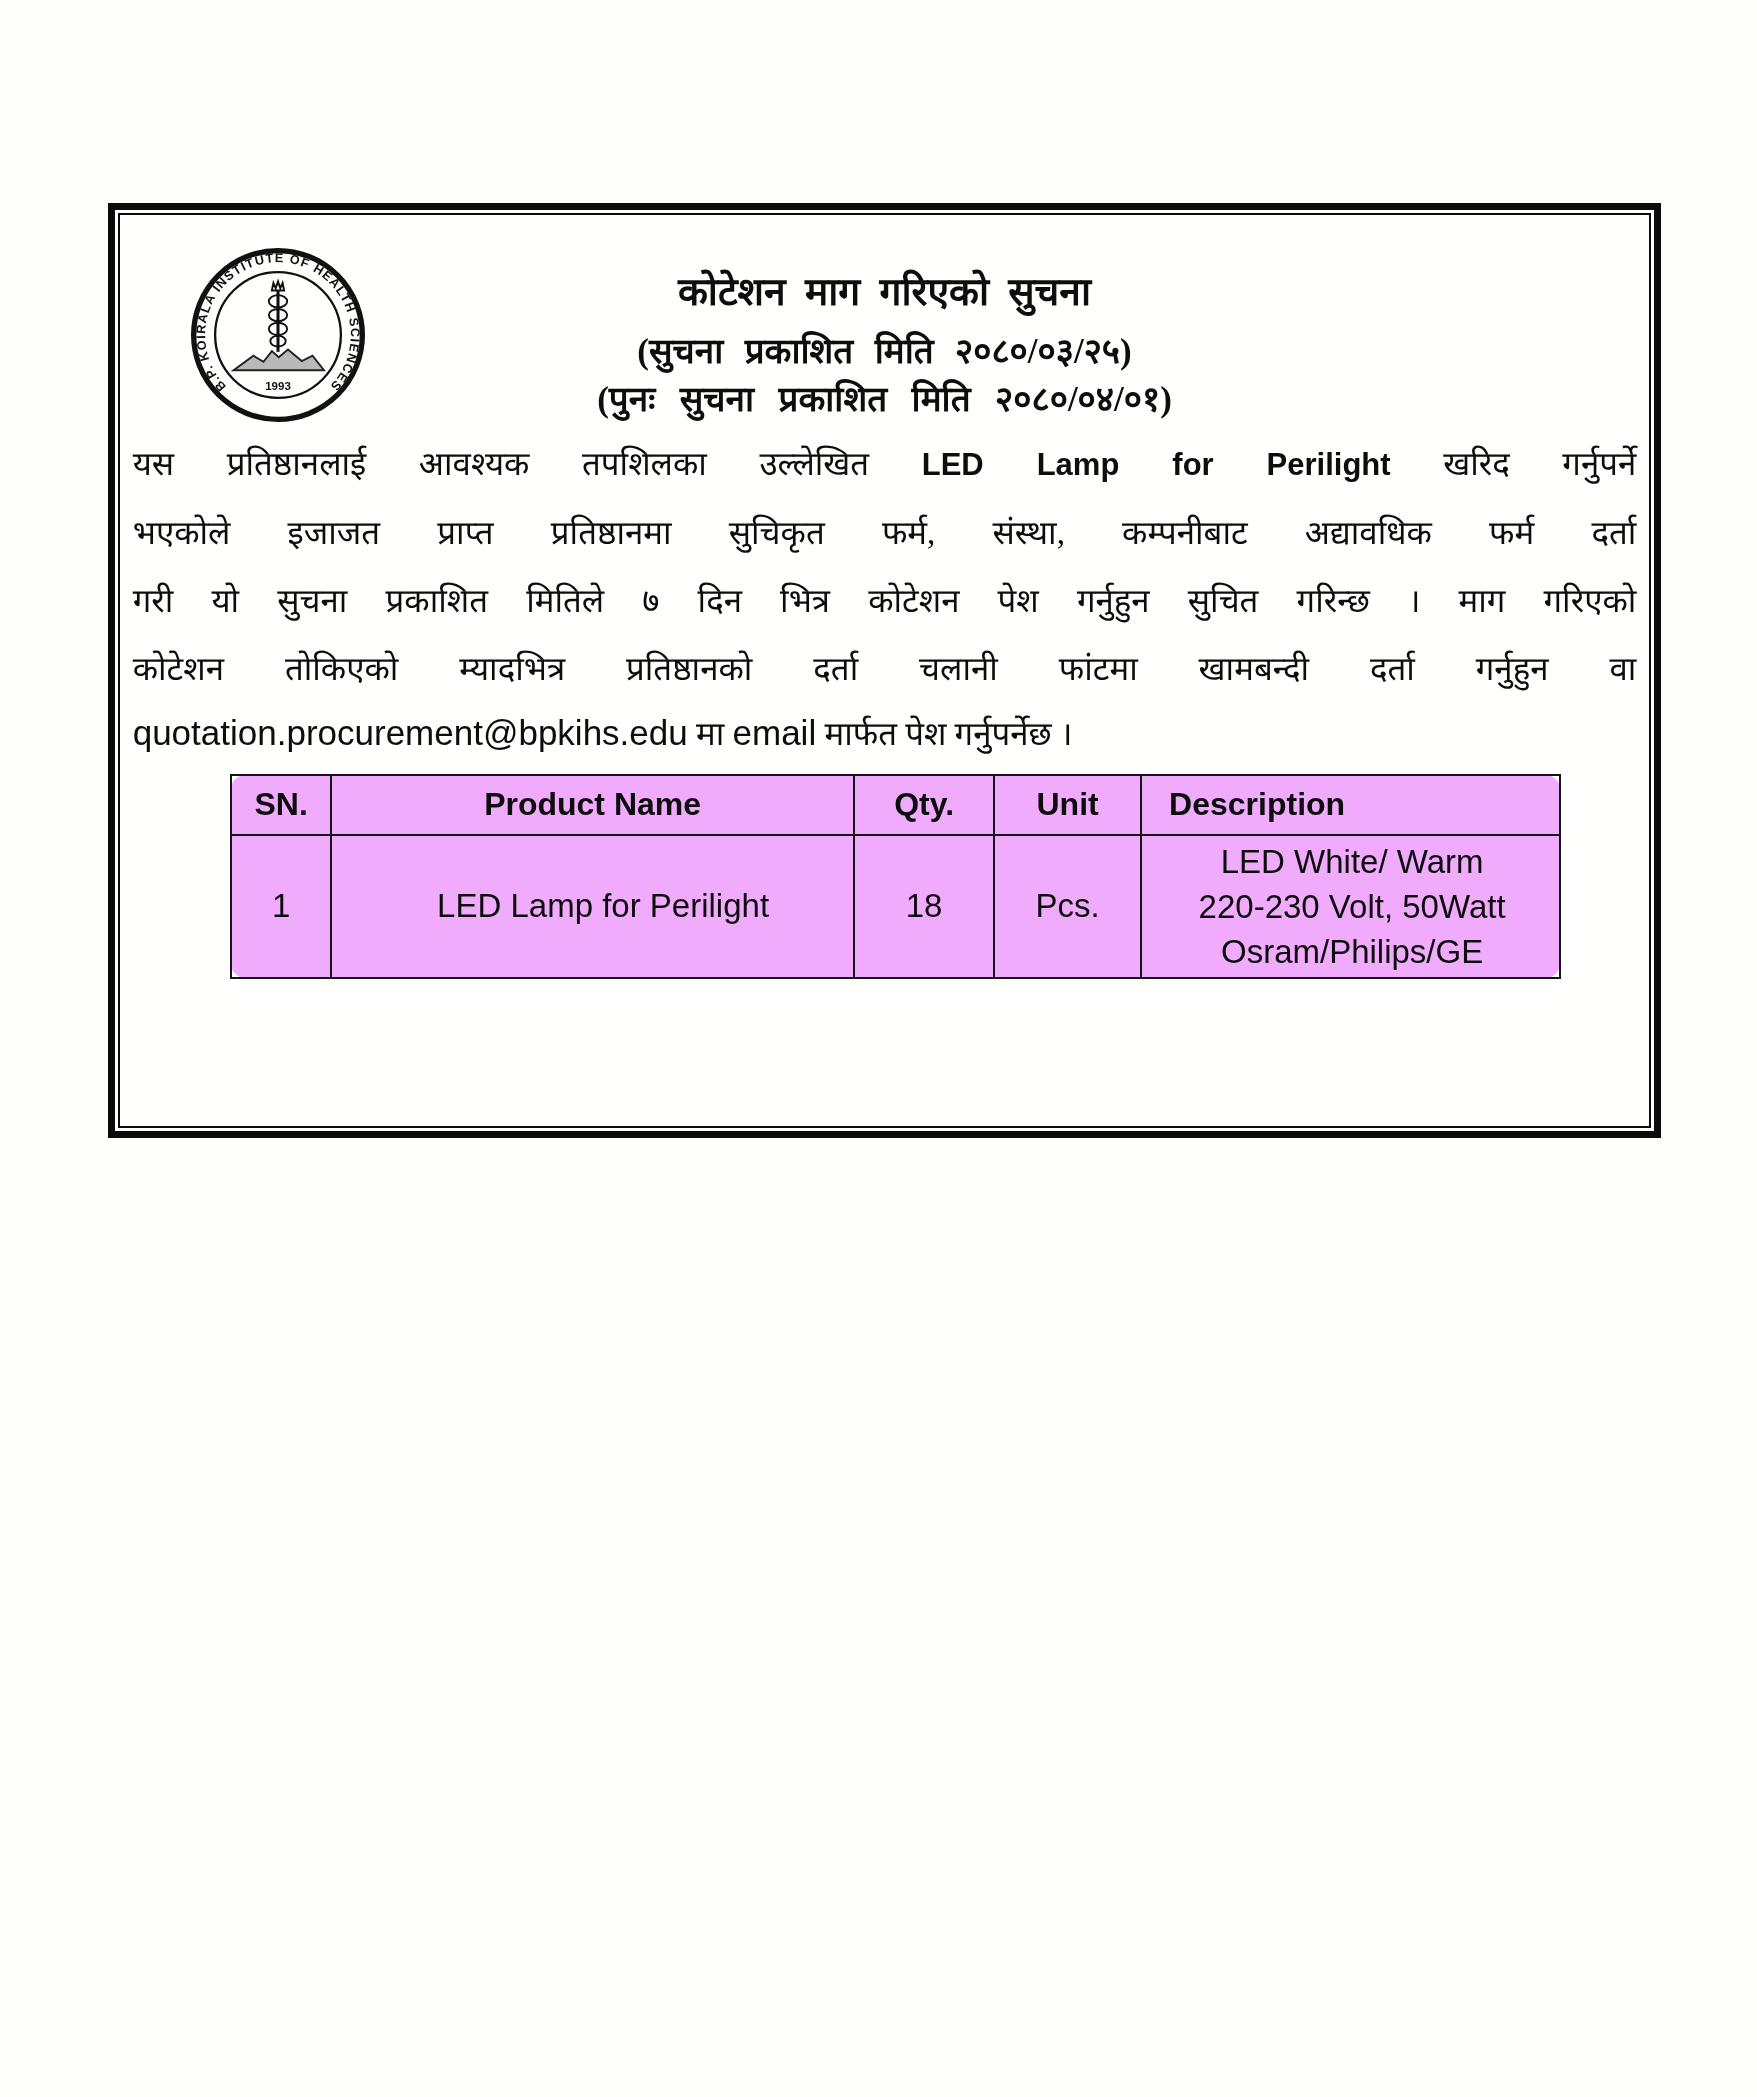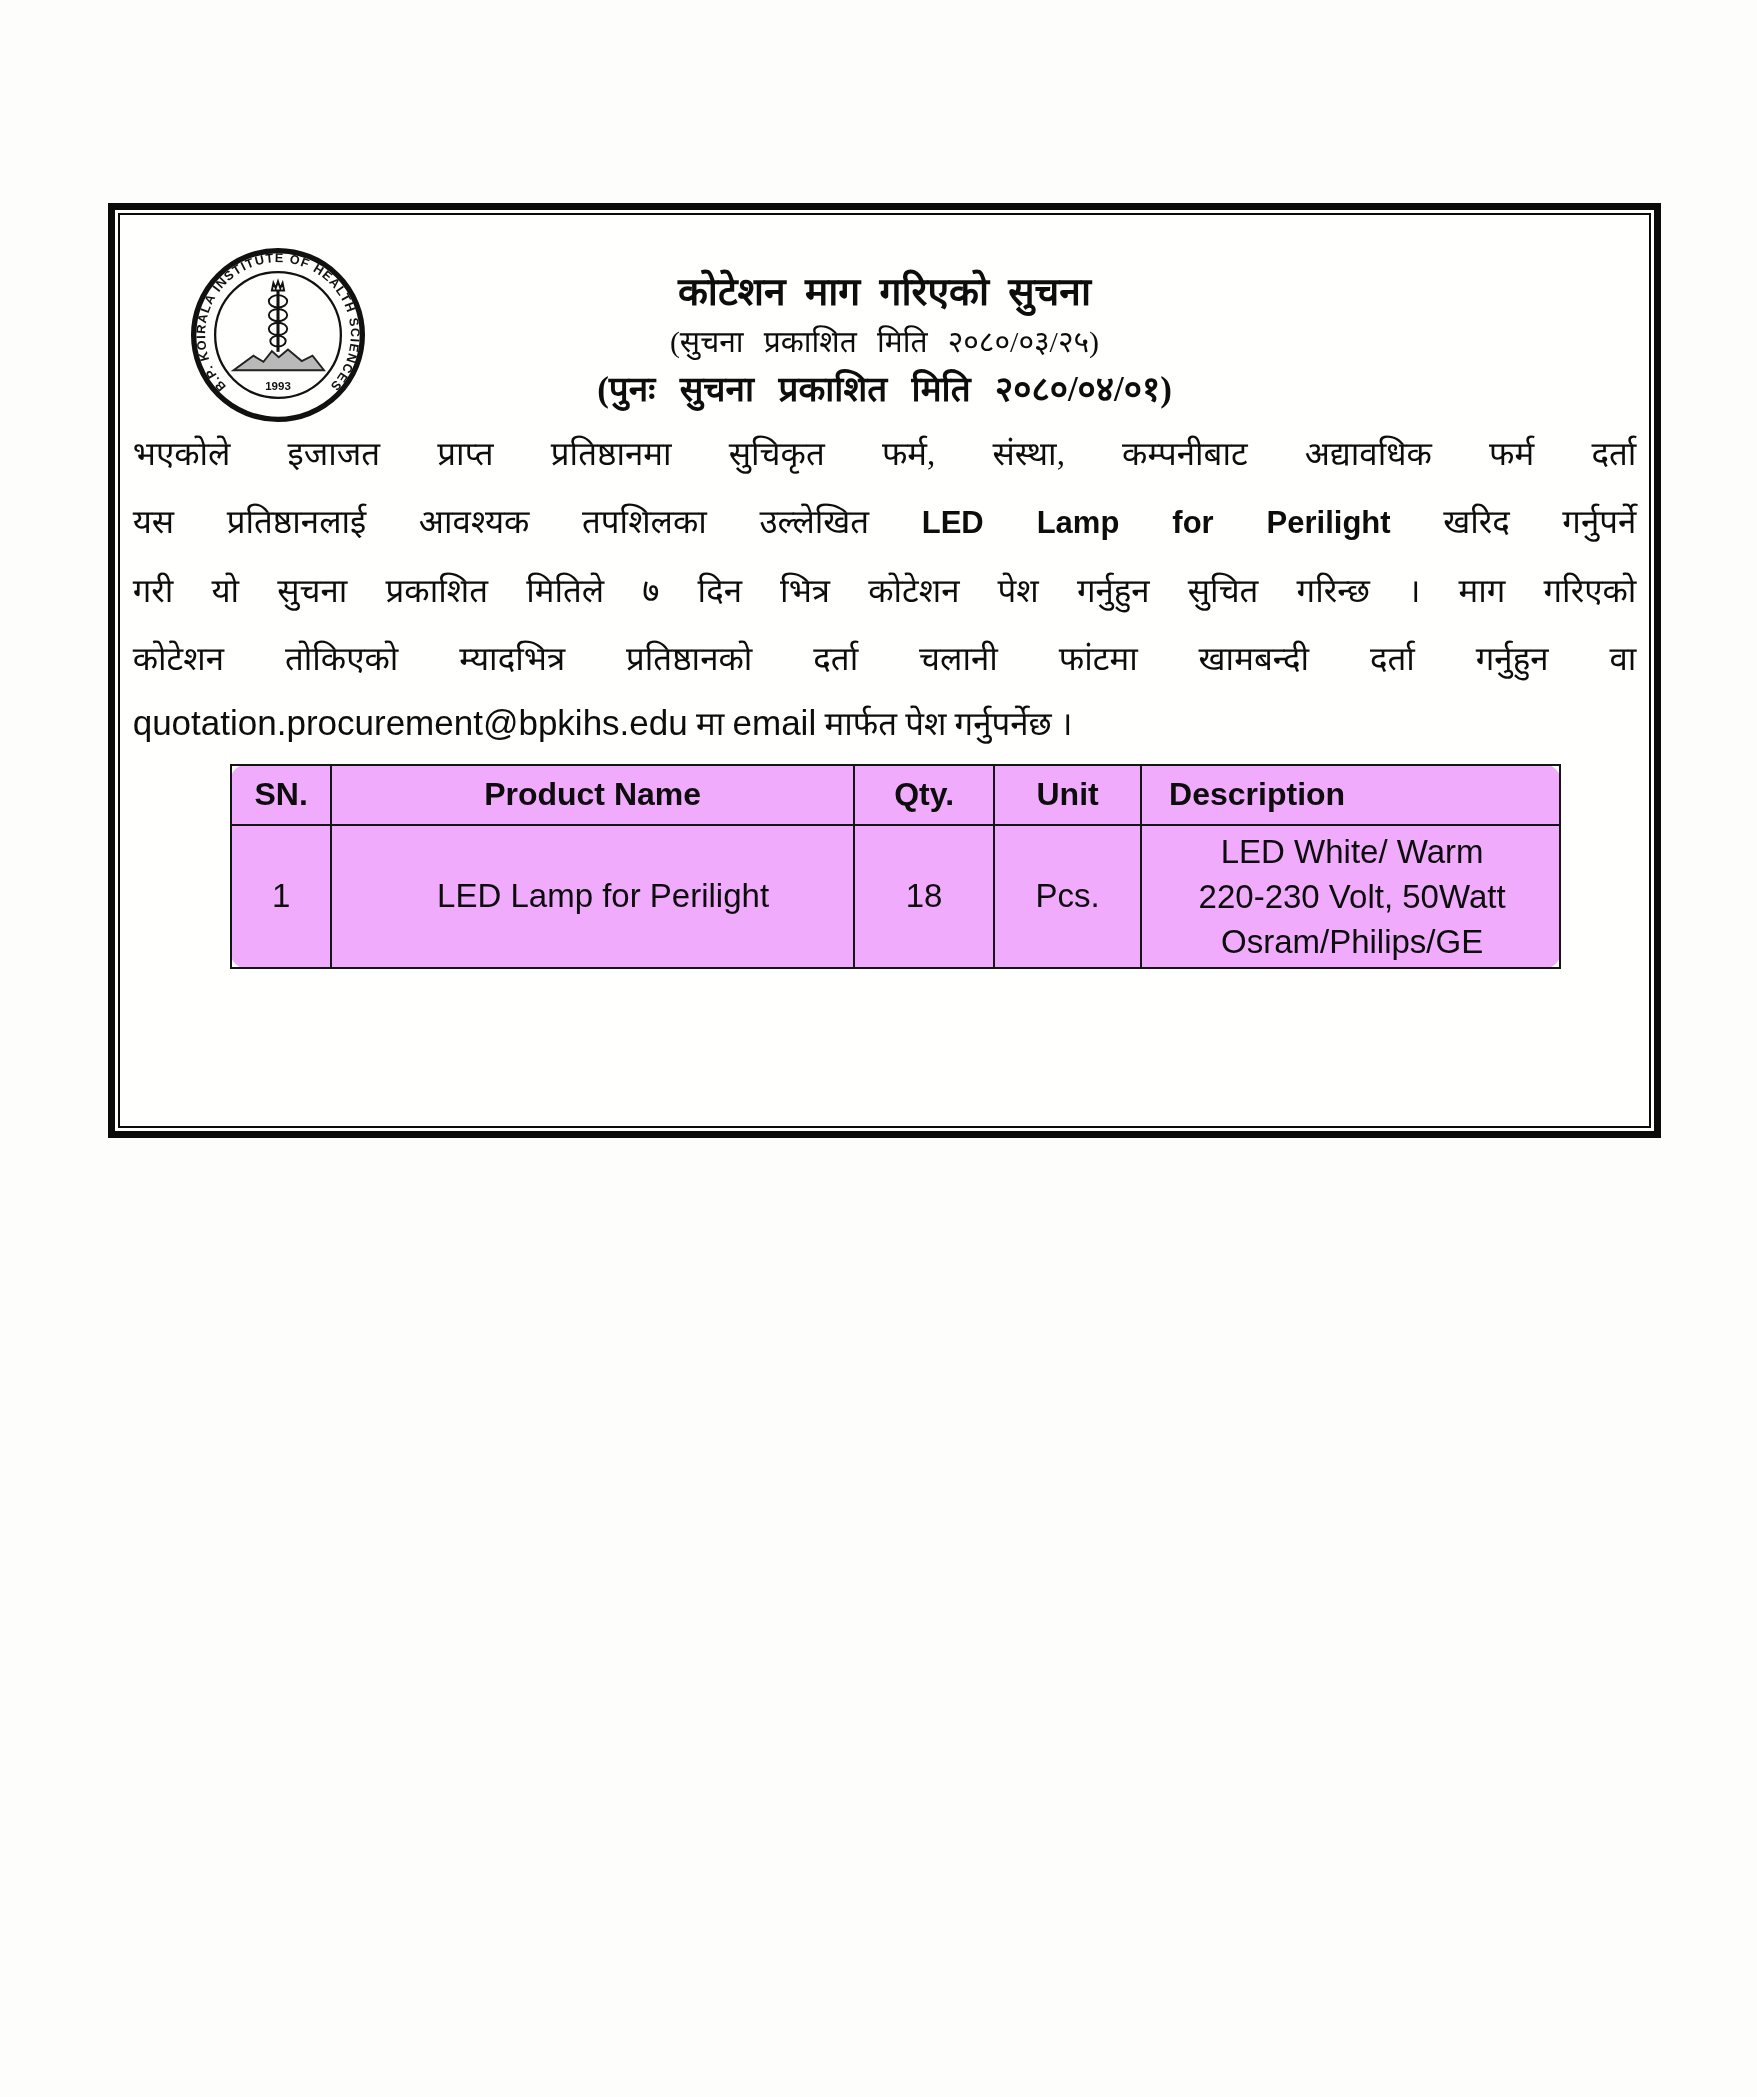--- a/index.html
+++ b/index.html
@@ -46,24 +46,24 @@
     word-spacing: 6.3px;
   }
   .subtitle {
     margin-top: 35px;
     font-size: 39px;
     line-height: 44px;
     font-weight: 700;
     word-spacing: 9.4px;
   }
   .date1 {
-    margin-top: 10px;
-    font-size: 30px;
+    margin-top: 20px;
+    font-size: 35px;
     line-height: 36px;
-    font-weight: 400;
+    font-weight: 700;
     word-spacing: 12.6px;
   }
   .date2 {
     margin-top: 7.9px;
     font-size: 35px;
     line-height: 44px;
     font-weight: 700;
     word-spacing: 15.7px;
   }
   
@@ -151,22 +151,22 @@
         <text x="120" y="192" text-anchor="middle" font-family="Liberation Sans, sans-serif" font-size="15" font-weight="700" fill="#111">1993</text>
       </svg>
 
       <div class="hdr">
         <div class="subtitle">कोटेशन माग गरिएको सुचना</div>
         <div class="date1">(सुचना प्रकाशित मिति २०८०/०३/२५)</div>
         <div class="date2">(पुनः सुचना प्रकाशित मिति २०८०/०४/०१)</div>
       </div>
 
       <div class="body-text">
+        <span class="bline"><span>यस प्रतिष्ठानलाई आवश्यक तपशिलका उल्लेखित</span> <span class="latin">LED Lamp for Perilight</span> <span>खरिद गर्नुपर्ने</span></span>
         <span class="bline">भएकोले इजाजत प्राप्त प्रतिष्ठानमा सुचिकृत फर्म, संस्था, कम्पनीबाट अद्यावधिक फर्म दर्ता</span>
-        <span class="bline"><span>यस प्रतिष्ठानलाई आवश्यक तपशिलका उल्लेखित</span> <span class="latin">LED Lamp for Perilight</span> <span>खरिद गर्नुपर्ने</span></span>
         <span class="bline">गरी यो सुचना प्रकाशित मितिले ७ दिन भित्र कोटेशन पेश गर्नुहुन सुचित गरिन्छ । माग गरिएको</span>
         <span class="bline">कोटेशन तोकिएको म्यादभित्र प्रतिष्ठानको दर्ता चलानी फांटमा खामबन्दी दर्ता गर्नुहुन वा</span>
         <span class="bline last"><span class="latin-reg">quotation.procurement@bpkihs.edu</span> <span>मा</span> <span class="latin-reg">email</span> <span>मार्फत पेश गर्नुपर्नेछ ।</span></span>
       </div>
 
       <table class="qtable">
         <colgroup>
           <col style="width:100px">
             <col style="width:523px">
             <col style="width:140px">

